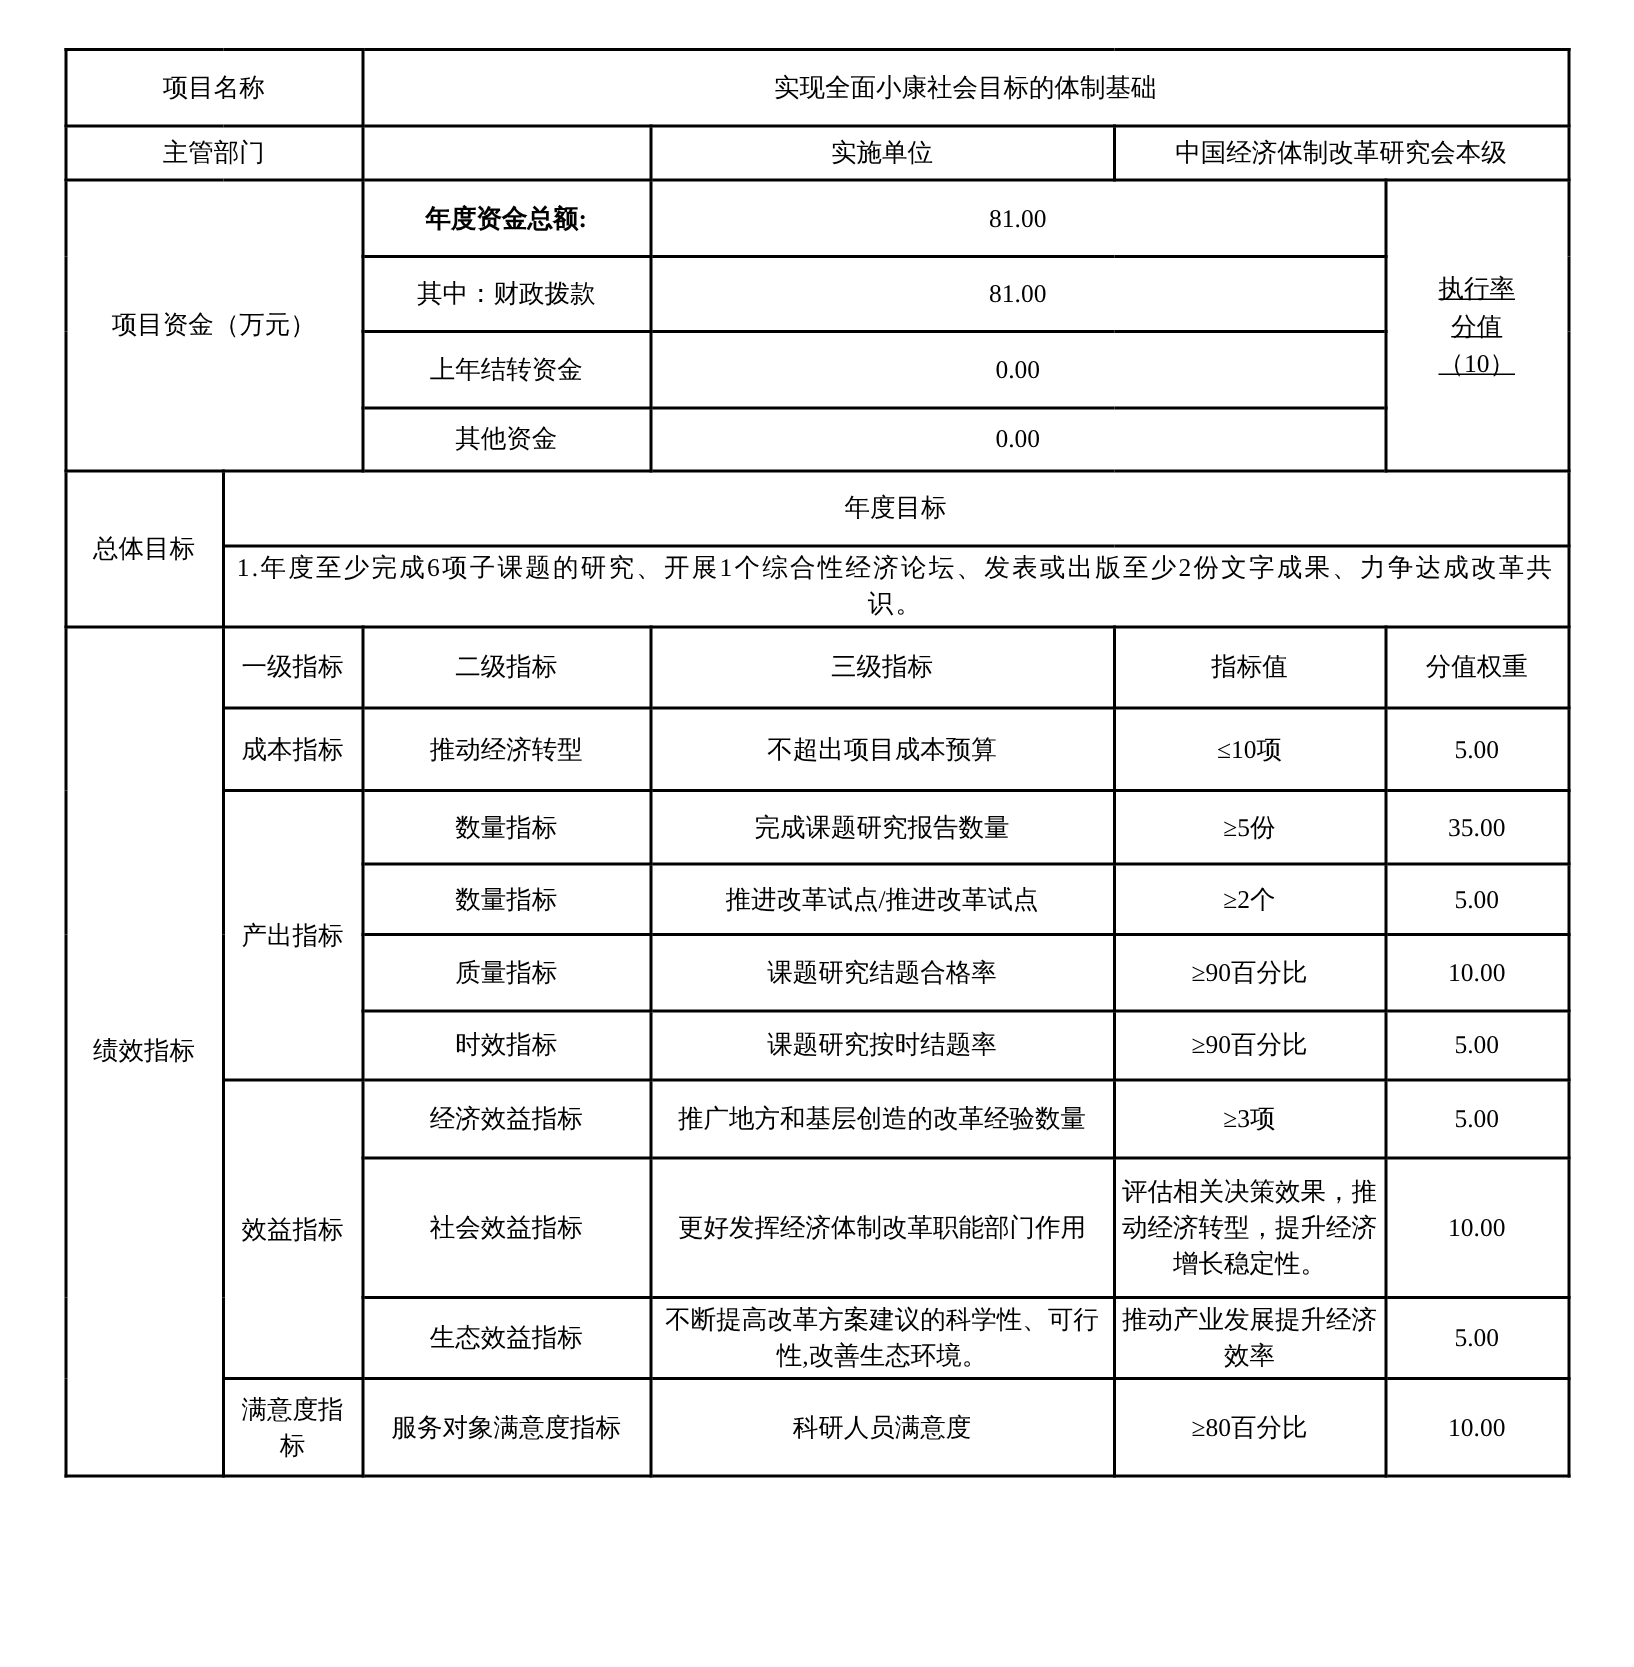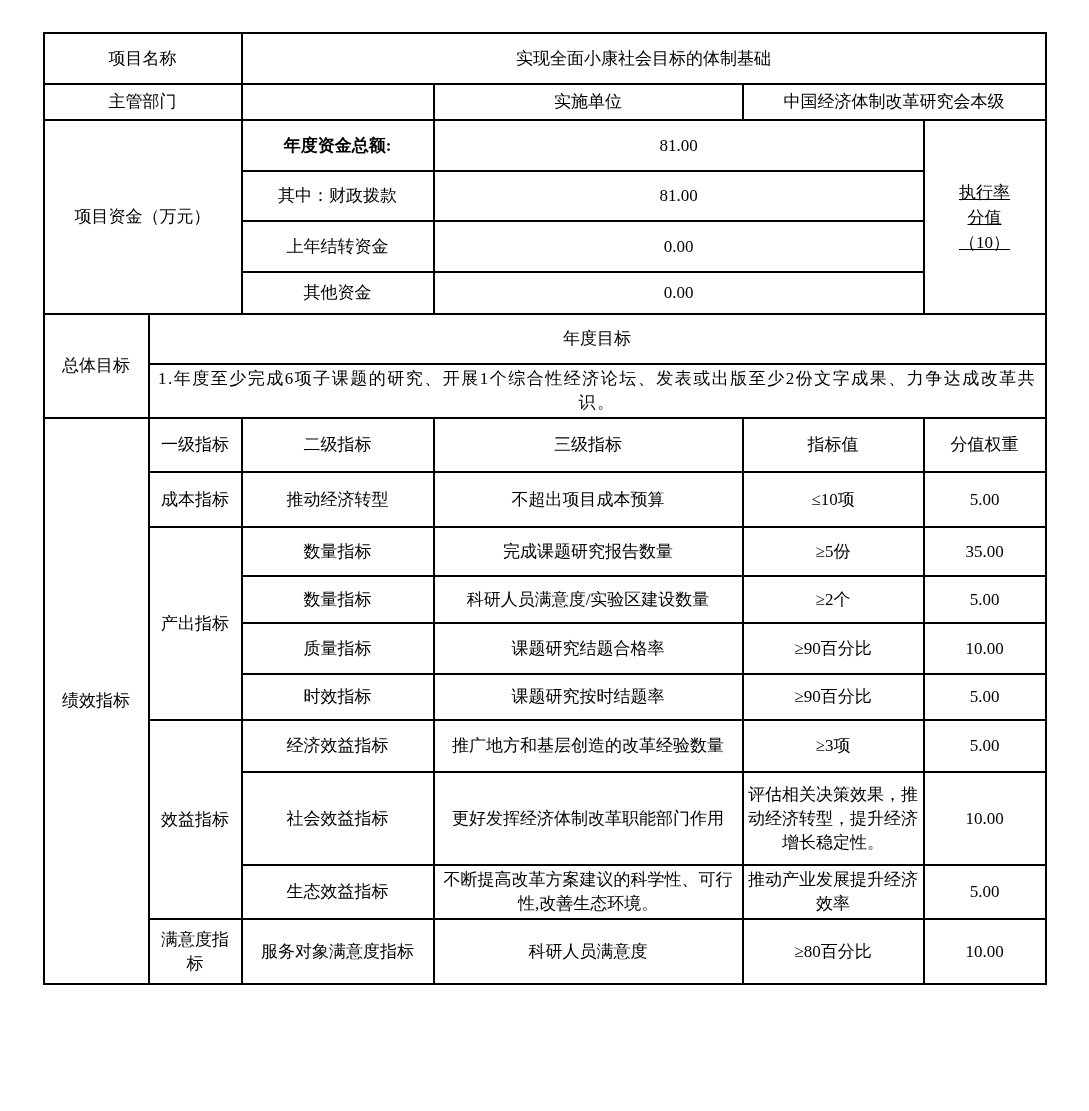--- a/index.html
+++ b/index.html
@@ -140,21 +140,21 @@
 
     <tr style="height:49px">
       <td rowspan="4" class="narrow-pad">产出指标</td>
       <td>数量指标</td>
       <td class="level3-cell">完成课题研究报告数量</td>
       <td>≥5份</td>
       <td>35.00</td>
     </tr>
     <tr style="height:47px">
       <td>数量指标</td>
-      <td class="level3-cell">科研人员满意度/实验区建设数量</td>
+      <td class="level3-cell">推进改革试点/推进改革试点</td>
       <td>≥2个</td>
       <td>5.00</td>
     </tr>
     <tr style="height:51px">
       <td>质量指标</td>
       <td class="level3-cell">课题研究结题合格率</td>
       <td>≥90百分比</td>
       <td>10.00</td>
     </tr>
     <tr style="height:46px">

